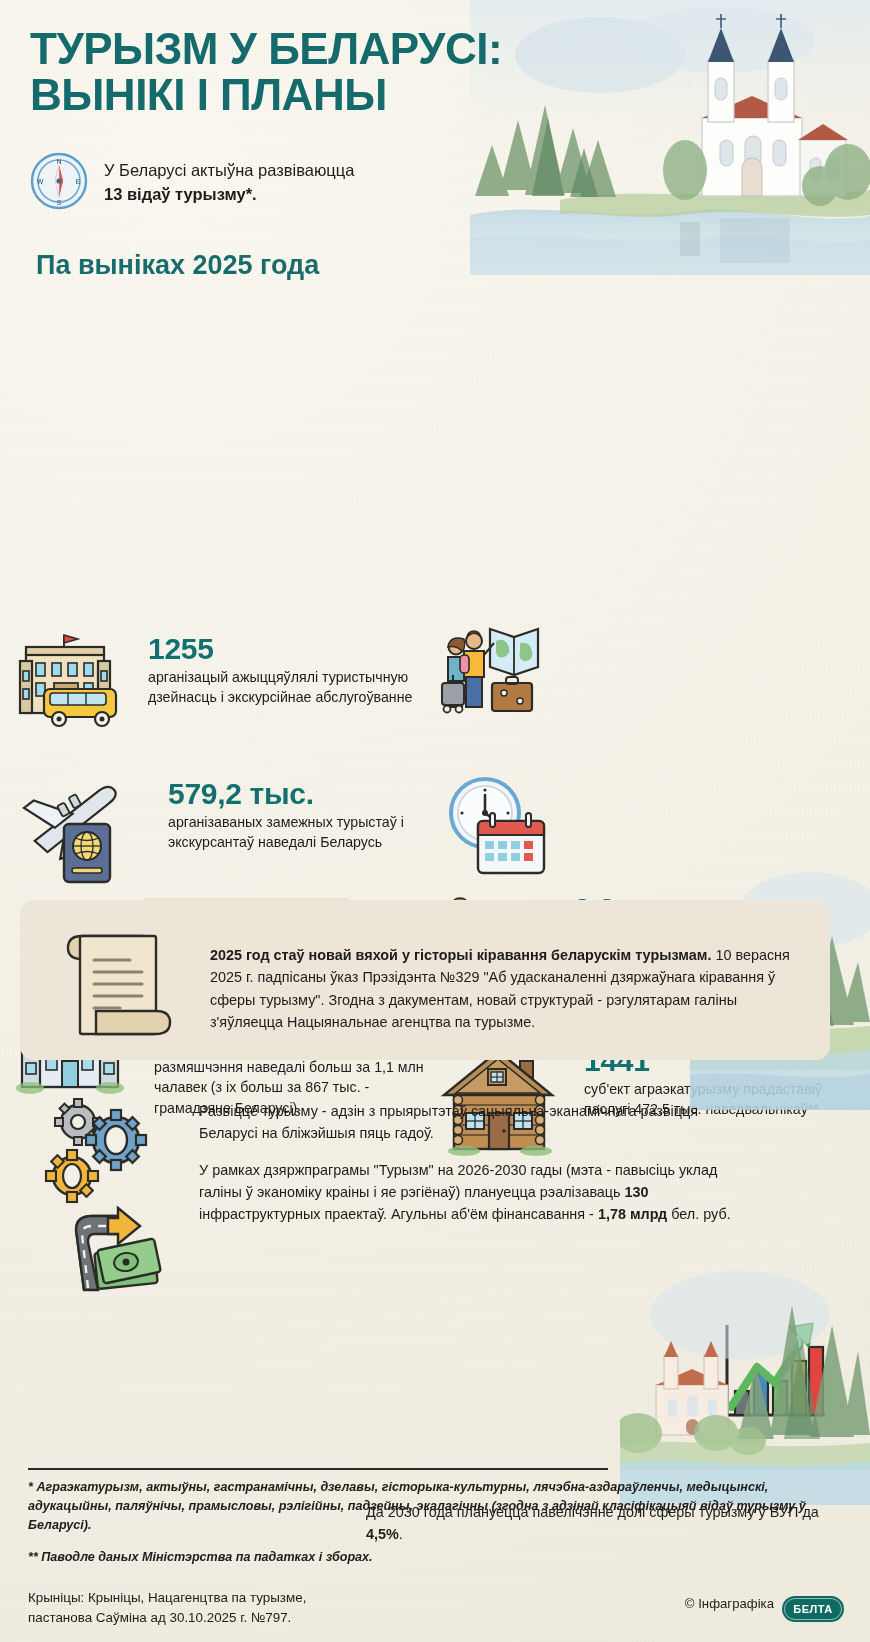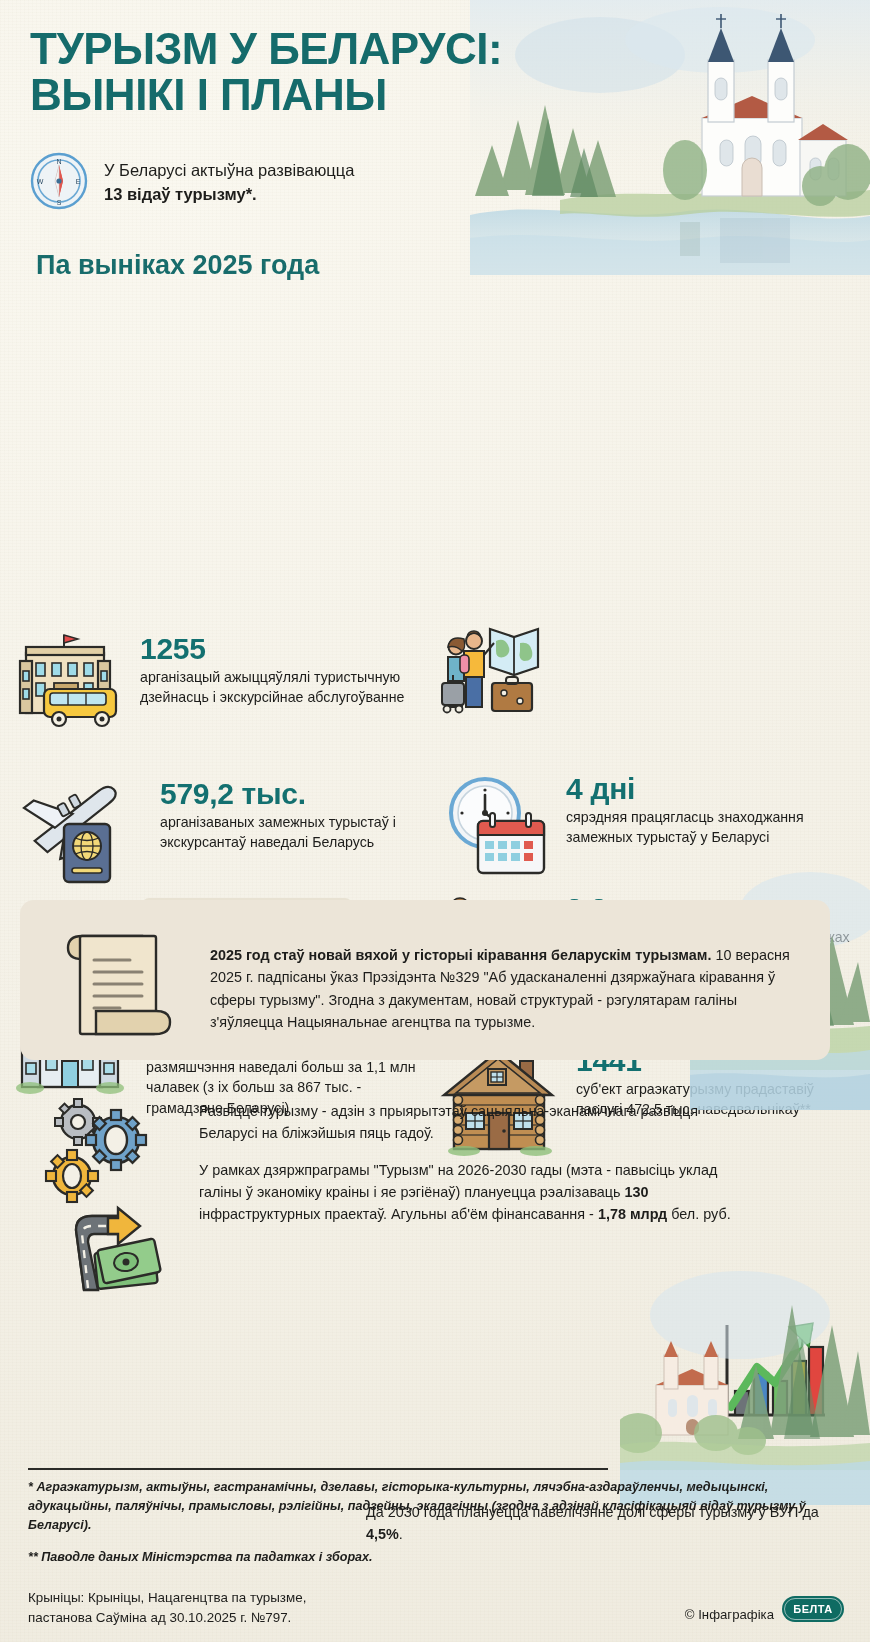--- a/index.html
+++ b/index.html
@@ -55,21 +55,21 @@
   
   .sec-title {
     color:#156b6b; font-size:27px; font-weight:800;
     margin: 36px 0 10px 36px;
   }
 
   
   .stats { position:relative; padding: 0 22px; }
   .stat {
     position:absolute;
-    display:flex; gap:16px; align-items:flex-start;
+    display:flex; gap:24px; align-items:flex-start;
   }
   .stat .icon { flex: 0 0 auto; }
   .stat .body { padding-top: 2px; }
   .big {
     color:#137070; font-weight:800;
     font-size: 30px; line-height:1.05; letter-spacing:-0.3px;
     margin-bottom: 3px;
   }
   .desc {
     color:#1d1d1b; font-size:14.2px; line-height:1.42;
@@ -109,21 +109,21 @@
     position:absolute;
     font-style: italic; font-weight:600;
     font-size: 12.6px; line-height:1.5; color:#1d1d1b;
   }
   .sources {
     position:absolute;
     font-size: 13.4px; line-height:1.5; color:#1d1d1b;
   }
   .credit {
     position:absolute;
-    display:flex; align-items:flex-end; gap:8px;
+    display:flex; align-items:flex-start; gap:8px;
     font-size:13.2px; color:#1d1d1b;
   }
   .belta {
     width:62px; height:26px; border-radius:13px;
     background:#0f6b62; color:#fff;
     display:flex; align-items:center; justify-content:center;
     font-size:11px; font-weight:800; letter-spacing:.5px;
     position:relative; overflow:hidden;
   }
   .belta::before{
@@ -373,24 +373,20 @@
             <rect x="58" y="70" width="9" height="8" fill="#8fcfe0"></rect>
             <rect x="71" y="70" width="9" height="8" fill="#8fcfe0"></rect>
             <rect x="84" y="70" width="9" height="8" fill="#e05a4f"></rect>
             <rect x="45" y="82" width="9" height="8" fill="#8fcfe0"></rect>
             <rect x="58" y="82" width="9" height="8" fill="#8fcfe0"></rect>
             <rect x="71" y="82" width="9" height="8" fill="#8fcfe0"></rect>
             <rect x="84" y="82" width="9" height="8" fill="#e05a4f"></rect>
           </g>
         </svg>
       </span>
-      <div class="body">
-        <div class="big">4 дні</div>
-        <div class="desc">сярэдняя працягласць знаходжання замежных турыстаў у Беларусі</div>
-      </div>
     </div>
 
     <div class="stat" style="left:440px; top:600px; width:410px;">
       <span class="icon">
         <svg width="110" height="110" viewBox="0 0 110 110">
 
           <line x1="78" y1="18" x2="78" y2="105" stroke="#9a9a94" stroke-width="3"></line>
           <path d="M78,18 L112,22 L112,44 L78,40 Z" fill="#d8302f" stroke="#2b2b28" stroke-width="1.6"></path>
           <path d="M78,40 L112,44 L112,58 L78,54 Z" fill="#4e9a3e" stroke="#2b2b28" stroke-width="1.6"></path>
           <rect x="78" y="18" width="9" height="40" fill="#fafafa" stroke="#2b2b28" stroke-width="1.2"></rect>

